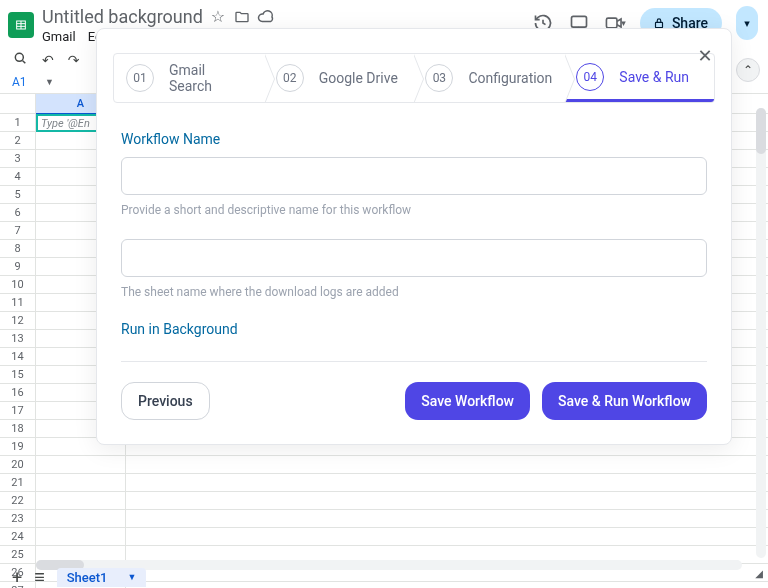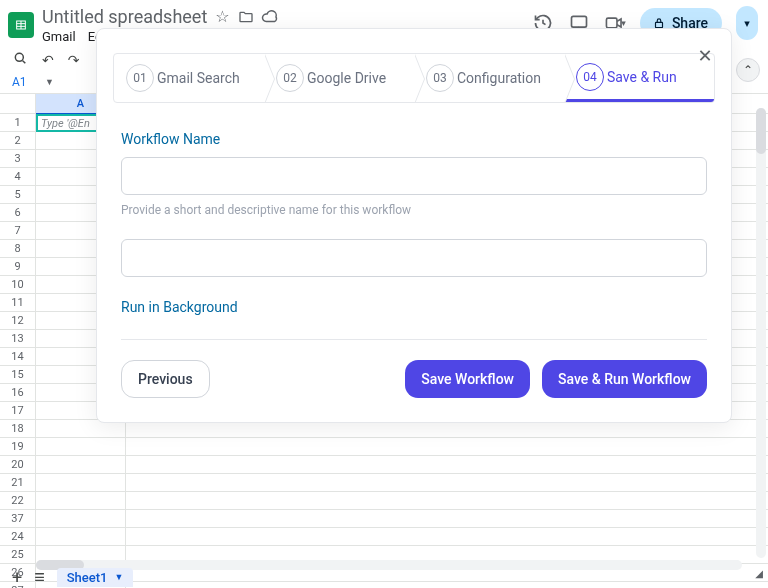--- a/index.html
+++ b/index.html
@@ -39,27 +39,27 @@
 .rest-cols .cellrow{height:18px;border-bottom:1px solid #e1e3e1;}
 
 .hscroll{position:absolute;left:36px;right:26px;bottom:18px;height:10px;background:#f1f3f4;border-radius:5px;}
 .hscroll .thumb{position:absolute;left:0;top:0;height:10px;width:48px;background:#dadce0;border-radius:5px;}
 .vscroll{position:absolute;top:108px;right:2px;bottom:30px;width:10px;background:#f1f3f4;border-radius:5px;}
 .vscroll .thumb{position:absolute;top:0;left:0;width:10px;height:46px;background:#dadce0;border-radius:5px;}
 .vexpand{position:absolute;right:2px;bottom:8px;width:14px;height:14px;color:#5f6368;font-size:10px;display:flex;align-items:center;justify-content:center;}
 
 .sheet-tabs{position:absolute;left:8px;bottom:0;display:flex;align-items:center;gap:12px;height:18px;padding:0 4px 4px;}
 .sheet-tabs .plus,.sheet-tabs .menu{color:#444746;font-size:18px;}
-.sheet-tab{background:#e8eefc;color:#0b57d0;font-size:13px;font-weight:500;padding:2px 10px;border-radius:4px 4px 0 0;display:flex;align-items:center;gap:7px;}
+.sheet-tab{background:#e8eefc;color:#0b57d0;font-size:13px;font-weight:500;padding:2px 10px;border-radius:4px 4px 0 0;display:flex;align-items:center;gap:20px;}
 
 
 .modal { position:absolute; left:96px; top:28px; width:636px; background:#fff; border:1px solid #e5e7eb; border-radius:8px; box-shadow:0 4px 24px rgba(0,0,0,0.08); }
 .modal-close { position:absolute; right:12px; top:12px; width:28px;height:28px;display:flex;align-items:center;justify-content:center;color:#5f6368;cursor:pointer;font-size:18px;border-radius:50%; }
 .steps { display:flex; margin:24px 16px 0; border:1px solid #e5e7eb; border-radius:4px; overflow:hidden; height:50px;}
-.step { flex:1; display:flex; align-items:center; gap:3px; padding:0 12px; position:relative; color:#6b7280; font-size:14px;}
+.step { flex:1; display:flex; align-items:center; gap:15px; padding:0 12px; position:relative; color:#6b7280; font-size:14px;}
 .step:not(:last-child)::after { content:""; position:absolute; right:-10px; top:0; width:0;height:0;border-top:25px solid transparent;border-bottom:25px solid transparent;border-left:10px solid #fff; z-index:2;}
 .step:not(:last-child)::before{ content:""; position:absolute; right:-11px; top:0; width:0;height:0;border-top:25px solid transparent;border-bottom:25px solid transparent;border-left:10px solid #e5e7eb; z-index:1;}
 .step .num { width:28px;height:28px;border:1.5px solid #d1d5db;border-radius:50%;display:flex;align-items:center;justify-content:center;font-size:12px;color:#6b7280;}
 .step.active { color:#4f46e5; border-bottom:3px solid #4f46e5;}
 .step.active .num{ border-color:#4f46e5; color:#4f46e5;}
 
 .modal-body { padding:28px 24px 24px; }
 .field { margin-bottom:22px; }
 .flabel { font-size:14px; color:#0369a1; margin-bottom:10px; }
 .finput { width:100%; height:38px; border:1px solid #d1d5db; border-radius:6px; padding:0 10px; font-size:14px; outline:none; }
@@ -82,21 +82,21 @@
     <svg viewBox="0 0 24 24" fill="none">
         <rect x="4" y="3" width="16" height="18" rx="1" fill="#fff" opacity="0"></rect>
         <rect x="5.5" y="6" width="13" height="12" stroke="#fff" stroke-width="1.5"></rect>
         <line x1="12" y1="6" x2="12" y2="18" stroke="#fff" stroke-width="1.5"></line>
         <line x1="5.5" y1="10" x2="18.5" y2="10" stroke="#fff" stroke-width="1.5"></line>
         <line x1="5.5" y1="14" x2="18.5" y2="14" stroke="#fff" stroke-width="1.5"></line>
       </svg>
   </div>
   <div class="gs-title-block">
     <div class="gs-title-row">
-      <span class="gs-title">Untitled spreadsheet</span>
+      <span class="gs-title">Untitled background</span>
       <span class="gs-star">☆</span>
       <span class="gs-folder">
           <svg width="16" height="16" viewBox="0 0 24 24" fill="none" stroke="#5f6368" stroke-width="2">
             <path d="M3 6a1 1 0 0 1 1-1h5l2 2h9a1 1 0 0 1 1 1v10a1 1 0 0 1-1 1H4a1 1 0 0 1-1-1V6z"></path>
           </svg>
         </span>
       <span class="gs-cloud">
           <svg width="18" height="18" viewBox="0 0 24 24" fill="none" stroke="#5f6368" stroke-width="2">
             <path d="M7 18a5 5 0 1 1 1-9.9A6 6 0 0 1 20 12a4 4 0 0 1-2 6H7z"></path>
           </svg>
@@ -176,21 +176,21 @@
         <div class="rn">13</div>
         <div class="rn">14</div>
         <div class="rn">15</div>
         <div class="rn">16</div>
         <div class="rn">17</div>
         <div class="rn">18</div>
         <div class="rn">19</div>
         <div class="rn">20</div>
         <div class="rn">21</div>
         <div class="rn">22</div>
-        <div class="rn">37</div>
+        <div class="rn">23</div>
         <div class="rn">24</div>
         <div class="rn">25</div>
         <div class="rn">26</div>
         <div class="rn">27</div>
       </div>
   </div>
   <div class="colA">
     <div class="hdr">A</div>
     <div class="cell selected">Type '@En</div>
     <div id="colA-rest">
@@ -297,20 +297,21 @@
 
   <div class="modal-body">
     <div class="field">
       <div class="flabel">Workflow Name</div>
       <input class="finput" value="" style="">
       <div class="fhelp">Provide a short and descriptive name for this workflow</div>
     </div>
 
     <div class="field">
       <input class="finput" value="" style="">
+      <div class="fhelp">The sheet name where the download logs are added</div>
     </div>
 
     <div class="field" style="margin-bottom:12px;">
       <div class="flabel">Run in Background</div>
     </div>
 
     <div class="divider"></div>
 
     <div class="actions">
       <div class="btn btn-outline">Previous</div>

